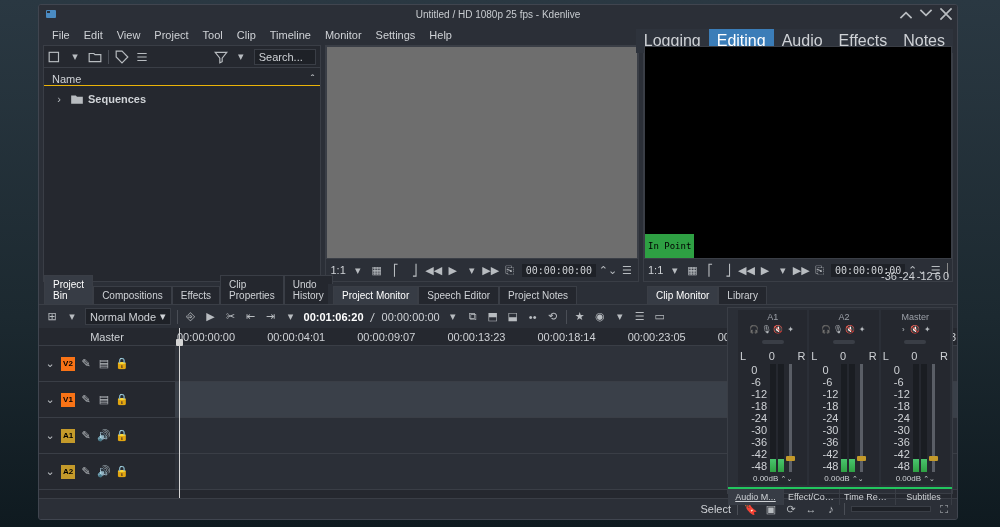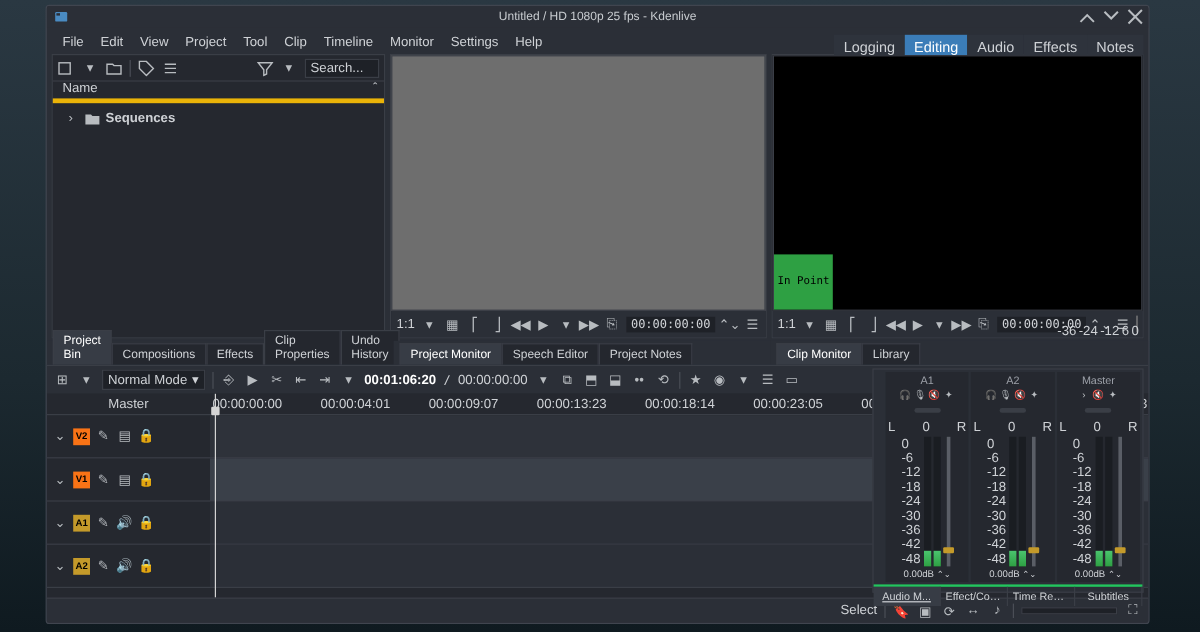--- a/index.html
+++ b/index.html
@@ -6,37 +6,37 @@
 body{width:1000px;height:527px;background:linear-gradient(to bottom,#2a3842 0%,#1c2930 60%,#0f1a20 100%);overflow:hidden}
 .window{position:absolute;left:38px;top:4px;width:920px;height:516px;background:#2b2f37;border:1px solid #40454f;border-radius:3px;display:flex;flex-direction:column;overflow:hidden}
 .titlebar{height:18px;background:#2b2f37;display:flex;align-items:center;justify-content:center;position:relative}
 .titlebar .title{font-size:10px;color:#c8ccd0}
 .titlebar .app-icon{position:absolute;left:6px;width:12px;height:12px}
 .winctrls{position:absolute;right:4px;top:2px;display:flex;gap:6px}
 .winctrls span{width:14px;height:14px;display:flex;align-items:center;justify-content:center;cursor:pointer;color:#b8bcc0}
 .menubar{height:20px;display:flex;align-items:flex-end;padding:0 6px;gap:0}
 .menubar .mitem{padding:2px 7px;cursor:pointer}
 .panel-tabs-right{position:absolute;right:4px;top:24px;display:flex}
-.panel-tabs-right .ptab{padding:3px 8px;background:#2e333c;cursor:pointer;font-size:12px;color:#cfd2d6}
+.panel-tabs-right .ptab{padding:3px 8px;background:#2e333c;cursor:pointer;font-size:16px;color:#cfd2d6}
 .panel-tabs-right .ptab.active{background:#3b7db8;color:#fff}
 .top-area{display:flex;height:241px;padding:2px 4px;gap:4px}
 .pane{background:#25282f;border:1px solid #3a3e46;display:flex;flex-direction:column}
 .bin-pane{width:285px}
 .bin-toolbar{height:22px;display:flex;align-items:center;padding:0 4px;gap:6px;border-bottom:1px solid #3a3e46}
 .bin-toolbar .sep{width:1px;height:14px;background:#4a4e56}
 .ic{width:14px;height:14px;display:flex;align-items:center;justify-content:center;cursor:pointer;color:#b8bcc0}
 .search{flex:1;max-width:80px;height:16px;background:#1e2127;border:1px solid #3a3e46;padding:0 4px;font-size:10px;display:flex;align-items:center;color:#8a8e96}
-.bin-header{height:18px;display:flex;align-items:flex-start;padding:0 8px;border-bottom:4px solid #eab308;position:relative}
+.bin-header{height:18px;display:flex;align-items:flex-end;padding:0 8px;border-bottom:1px solid #eab308;position:relative}
 .bin-header .caret{position:absolute;right:6px}
 .bin-body{flex:1;background:#25282f;padding:4px 8px}
 .tree-item{display:flex;align-items:center;gap:4px;padding:2px 0}
 .monitor-pane{flex:1;display:flex;flex-direction:column}
 .monitor-view{flex:1;background:#6e6e6e;border:1px solid #3a3e46}
 .monitor-view.black{background:#000;position:relative}
-.inpt{position:absolute;bottom:0;left:0;background:#2ea043;color:#000;padding:18px 3px;font-size:9px;font-family:monospace}
+.inpt{position:absolute;bottom:0;left:0;background:#2ea043;color:#000;padding:7px 3px;font-size:9px;font-family:monospace}
 .monitor-ctrl{height:22px;display:flex;align-items:center;padding:0 4px;gap:5px;background:#2b2f37}
 .monitor-ctrl .tc{background:#1e2127;padding:1px 4px;font-family:monospace;font-size:10px;color:#cfd2d6}
 .tabstrip{height:20px;display:flex;align-items:end;padding:0 5px;background:#2b2f37}
 .tab{padding:3px 8px;background:#24272e;font-size:10px;cursor:pointer;border:1px solid #3a3e46;border-bottom:none}
 .tab.active{background:#373c45;color:#fff}
 .timeline-toolbar{height:24px;display:flex;align-items:center;padding:0 6px;gap:6px;background:#2b2f37;border-top:1px solid #3a3e46}
 .mode-select{background:#1e2127;border:1px solid #3a3e46;padding:1px 4px;font-size:10px;display:flex;align-items:center;gap:4px}
 .tt-tc{font-family:monospace;font-size:10px;color:#cfd2d6}
 .tt-tc .bright{color:#fff;font-weight:bold}
 .timeline-area{flex:1;display:flex;background:#25282f;overflow:hidden}

